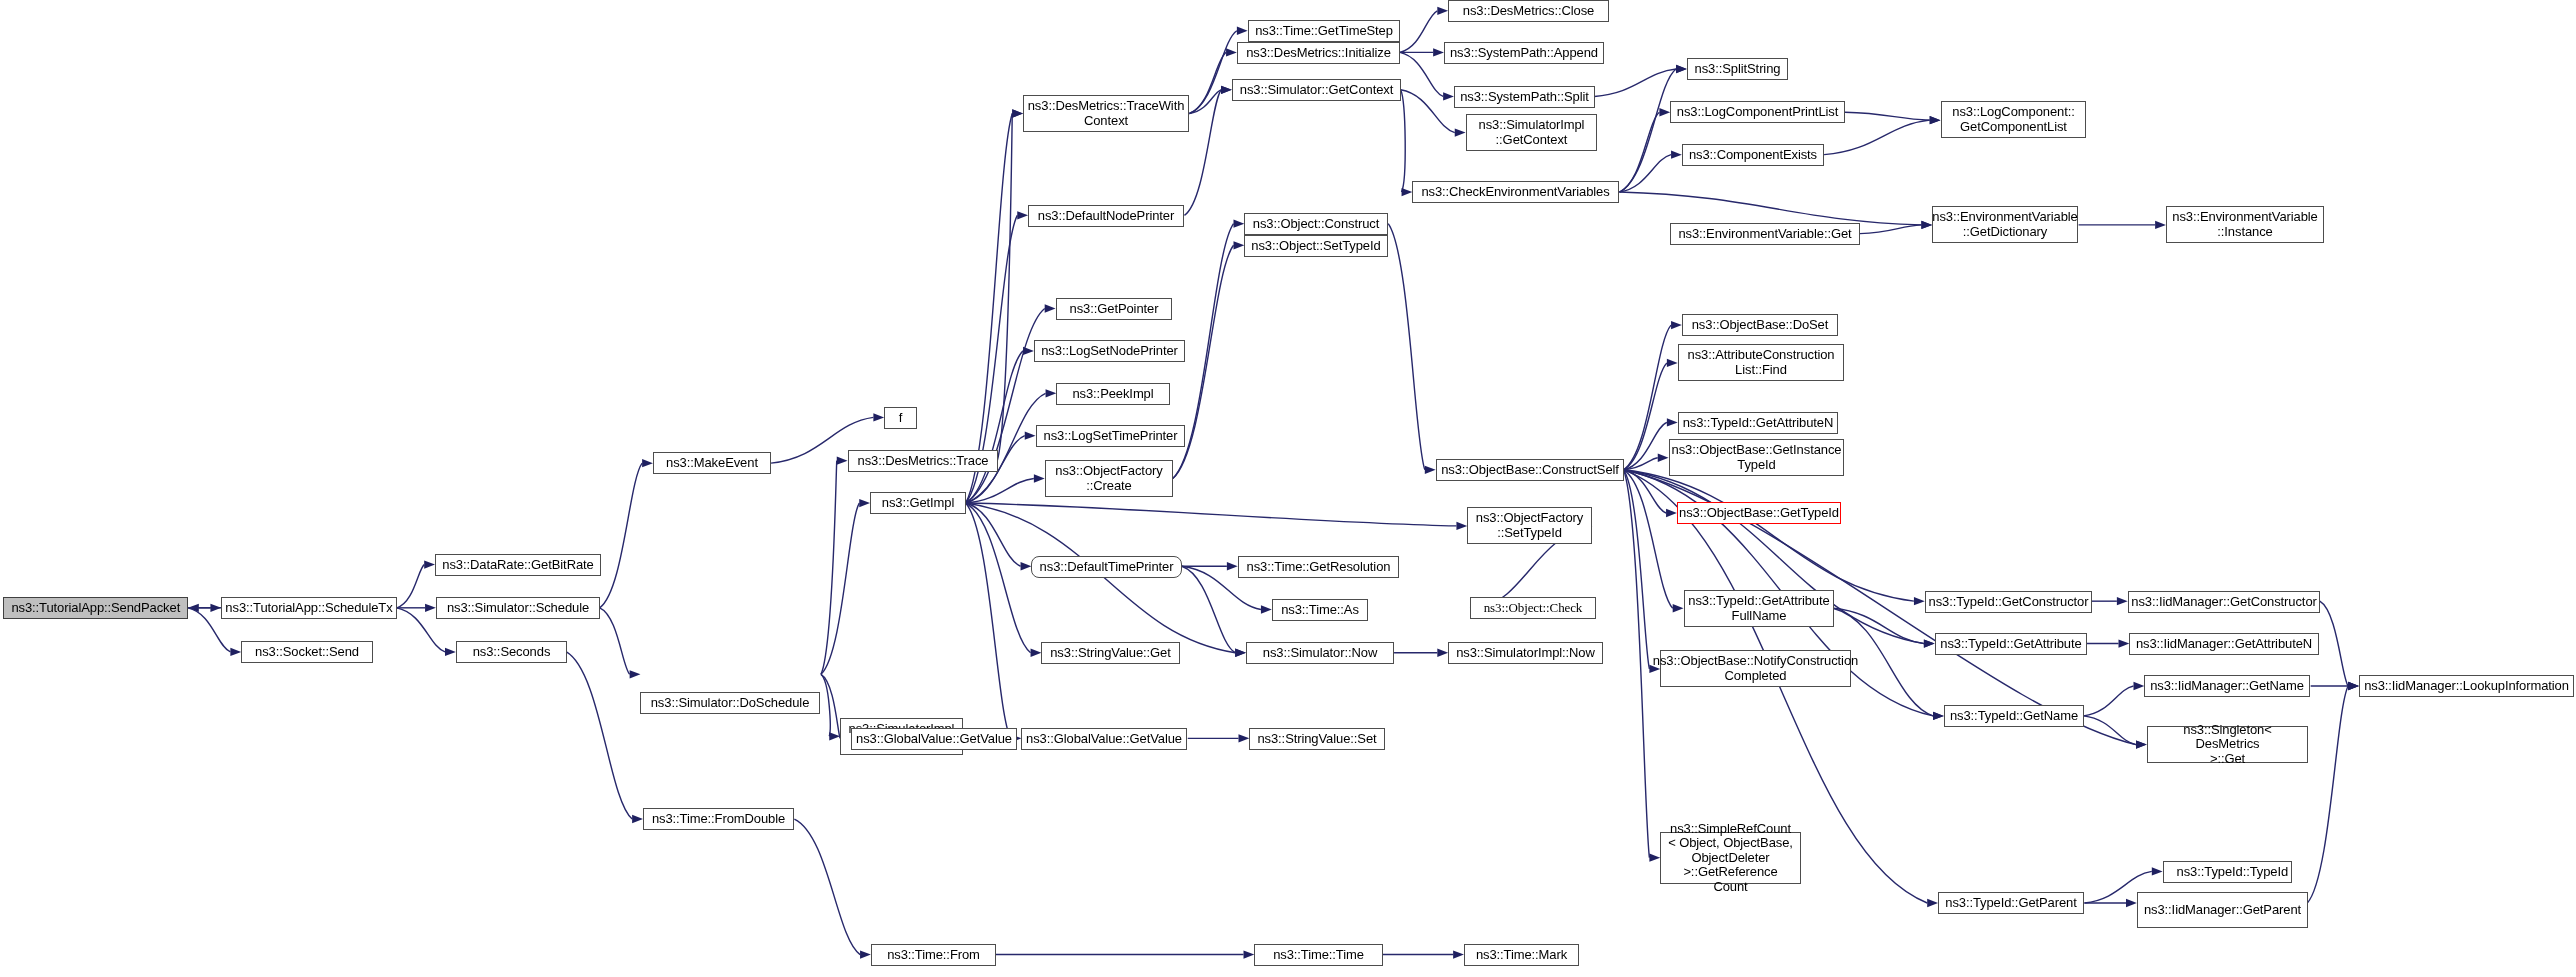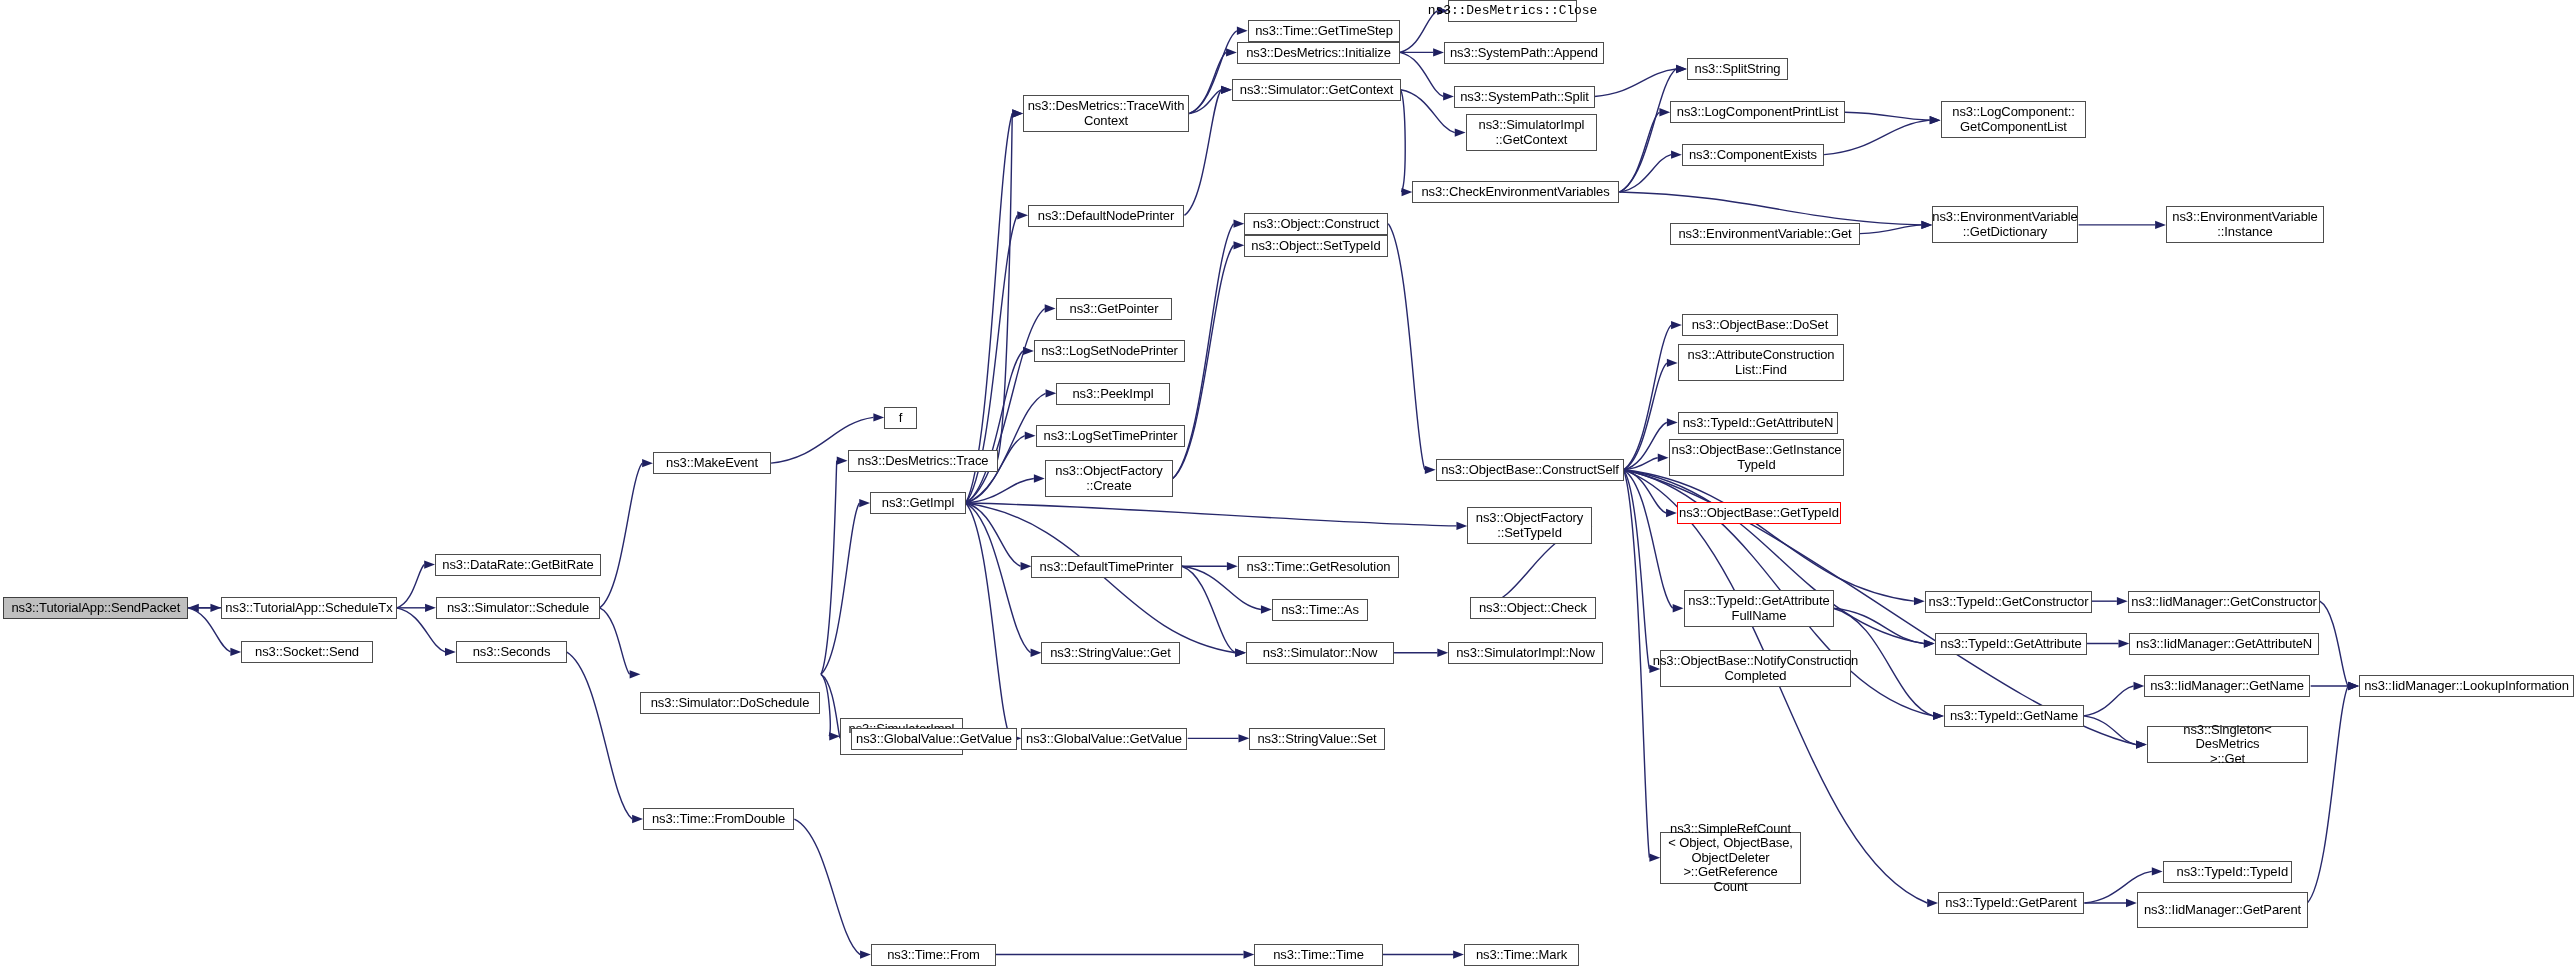--- a/index.html
+++ b/index.html
@@ -243,43 +243,43 @@
       <div class="node" style="left: 871px; top: 944px; width: 125px; height: 21.6px;">ns3::Time::From</div>
       <div class="node" style="left: 1023px; top: 95px; width: 166px; height: 37px;">ns3::DesMetrics::TraceWith
 Context</div>
       <div class="node" style="left: 1028px; top: 205px; width: 156px; height: 21.6px;">ns3::DefaultNodePrinter</div>
       <div class="node" style="left: 1056px; top: 298px; width: 116px; height: 21.6px;">ns3::GetPointer</div>
       <div class="node" style="left: 1034px; top: 340px; width: 151px; height: 21.6px;">ns3::LogSetNodePrinter</div>
       <div class="node" style="left: 1056px; top: 383px; width: 114px; height: 21.6px;">ns3::PeekImpl</div>
       <div class="node" style="left: 1036px; top: 425px; width: 149px; height: 21.6px;">ns3::LogSetTimePrinter</div>
       <div class="node" style="left: 1045px; top: 460px; width: 128px; height: 37px;">ns3::ObjectFactory
 ::Create</div>
-      <div class="node" style="left: 1031px; top: 556px; width: 151px; height: 21.6px;">ns3::DefaultTimePrinter</div>
+      <div class="node" style="left: 1031px; top: 556px; width: 151px; height: 21.6px; border-radius: 8px;">ns3::DefaultTimePrinter</div>
       <div class="node" style="left: 1041px; top: 642px; width: 139px; height: 21.6px;">ns3::StringValue::Get</div>
       <div class="node" style="left: 1021px; top: 728px; width: 166px; height: 21.6px;">ns3::GlobalValue::GetValue</div>
       <div class="node" style="left: 1248px; top: 20px; width: 152px; height: 21.6px;">ns3::Time::GetTimeStep</div>
       <div class="node" style="left: 1237px; top: 42px; width: 163px; height: 21.6px;">ns3::DesMetrics::Initialize</div>
       <div class="node" style="left: 1232px; top: 79px; width: 169px; height: 21.6px;">ns3::Simulator::GetContext</div>
       <div class="node" style="left: 1244px; top: 213px; width: 144px; height: 21.6px;">ns3::Object::Construct</div>
       <div class="node" style="left: 1244px; top: 235px; width: 144px; height: 21.6px;">ns3::Object::SetTypeId</div>
       <div class="node" style="left: 1238px; top: 556px; width: 161px; height: 21.6px;">ns3::Time::GetResolution</div>
       <div class="node" style="left: 1272px; top: 599px; width: 96px; height: 21.6px;">ns3::Time::As</div>
       <div class="node" style="left: 1246px; top: 642px; width: 148px; height: 21.6px;">ns3::Simulator::Now</div>
       <div class="node" style="left: 1249px; top: 728px; width: 136px; height: 21.6px;">ns3::StringValue::Set</div>
       <div class="node" style="left: 1254px; top: 944px; width: 129px; height: 21.6px;">ns3::Time::Time</div>
-      <div class="node" style="left: 1448px; top: 0px; width: 129px; height: 21.6px; font-family: Liberation Mono, monospace;">ns3::DesMetrics::Close</div>
+      <div class="node" style="left: 1448px; top: 0px; width: 161px; height: 21.6px;">ns3::DesMetrics::Close</div>
       <div class="node" style="left: 1444px; top: 42px; width: 160px; height: 21.6px;">ns3::SystemPath::Append</div>
       <div class="node" style="left: 1454px; top: 86px; width: 141px; height: 21.6px;">ns3::SystemPath::Split</div>
       <div class="node" style="left: 1466px; top: 114px; width: 131px; height: 37px;">ns3::SimulatorImpl
 ::GetContext</div>
       <div class="node" style="left: 1412px; top: 181px; width: 207px; height: 21.6px;">ns3::CheckEnvironmentVariables</div>
       <div class="node" style="left: 1436px; top: 459px; width: 188px; height: 21.6px;">ns3::ObjectBase::ConstructSelf</div>
       <div class="node" style="left: 1467px; top: 507px; width: 125px; height: 37px;">ns3::ObjectFactory
 ::SetTypeId</div>
-      <div class="node" style="left: 1470px; top: 597px; width: 126px; height: 21.6px;">ns3::Object::Check</div>
+      <div class="node" style="left: 1470px; top: 597px; width: 126px; height: 21.6px; font-family: Liberation Serif, serif;">ns3::Object::Check</div>
       <div class="node" style="left: 1448px; top: 642px; width: 155px; height: 21.6px;">ns3::SimulatorImpl::Now</div>
       <div class="node" style="left: 1660px; top: 832px; width: 141px; height: 52px;">ns3::SimpleRefCount
 &lt; Object, ObjectBase,
 ObjectDeleter &gt;::GetReference
 Count</div>
       <div class="node" style="left: 1687px; top: 58px; width: 101px; height: 21.6px;">ns3::SplitString</div>
       <div class="node" style="left: 1670px; top: 101px; width: 175px; height: 21.6px;">ns3::LogComponentPrintList</div>
       <div class="node" style="left: 1682px; top: 144px; width: 142px; height: 21.6px;">ns3::ComponentExists</div>
       <div class="node" style="left: 1670px; top: 223px; width: 190px; height: 21.6px;">ns3::EnvironmentVariable::Get</div>
       <div class="node" style="left: 1682px; top: 314px; width: 156px; height: 21.6px;">ns3::ObjectBase::DoSet</div>

